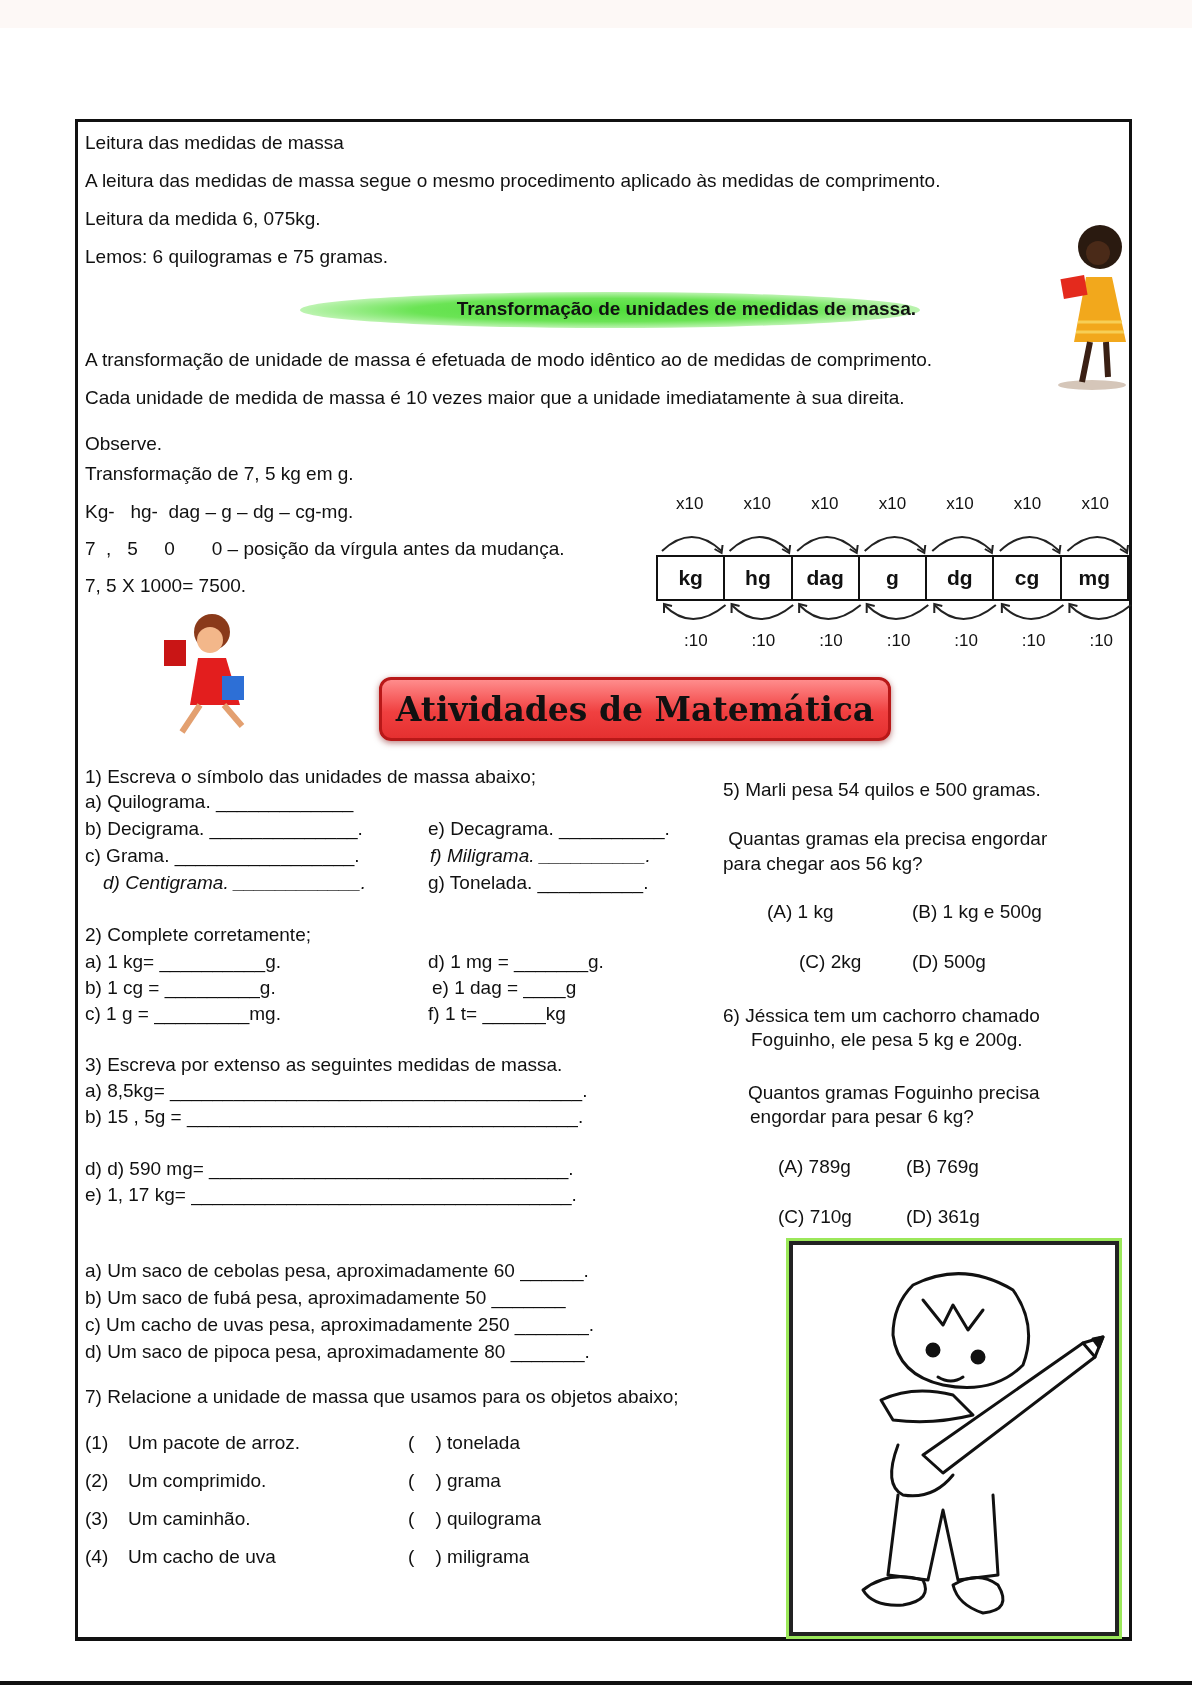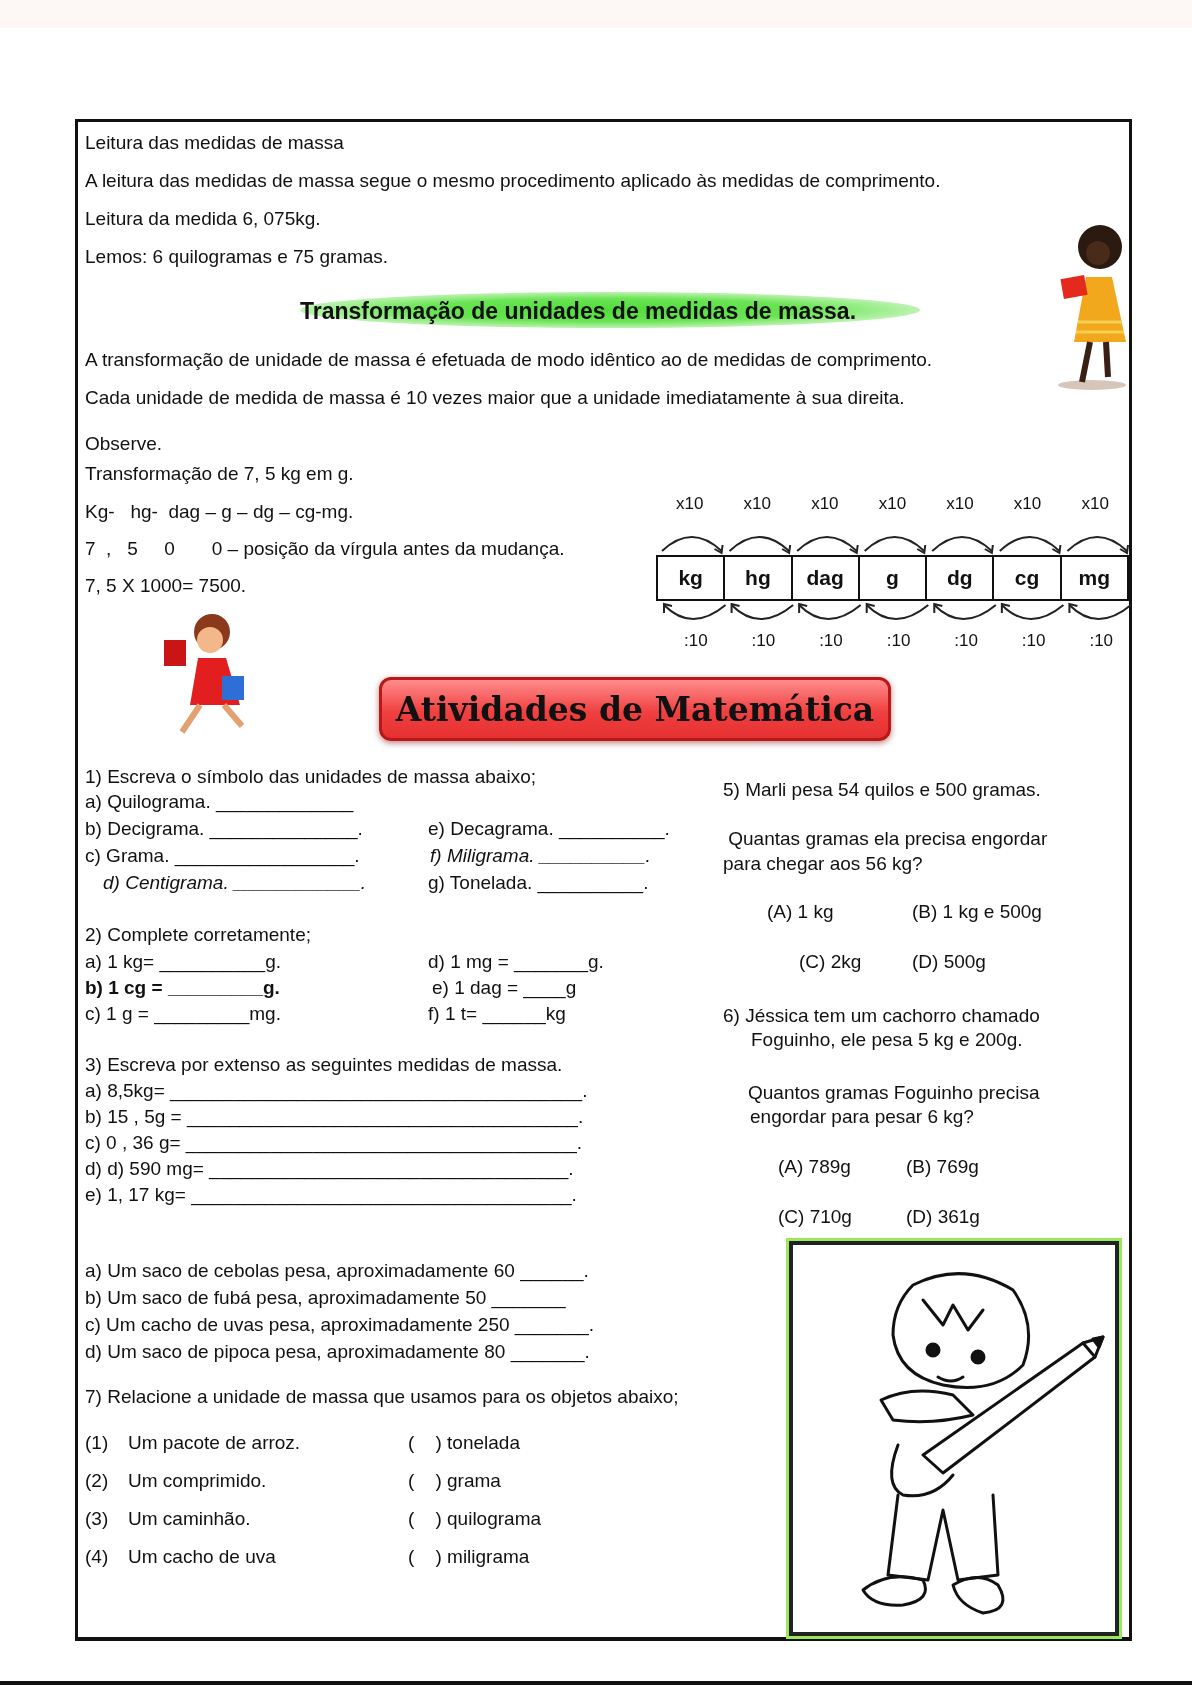--- a/index.html
+++ b/index.html
@@ -6,21 +6,21 @@
   body{width:1192px;height:1685px;background:#fff;position:relative;overflow:hidden;
        font-family:"Liberation Sans", sans-serif;color:#111;}
   .topbar{position:absolute;left:0;top:0;width:1192px;height:28px;background:#fdf8f6;}
   .bottombar{position:absolute;left:0;top:1681px;width:1192px;height:4px;background:#111;}
   .sheet{position:absolute;left:75px;top:119px;width:1057px;height:1522px;
          border:3px solid #111;border-bottom-width:4px;box-sizing:border-box;background:#fff;}
   .t{position:absolute;font-size:19px;white-space:nowrap;line-height:22px;}
   .green-banner{position:absolute;left:222px;top:170px;width:620px;height:36px;
     background:radial-gradient(ellipse at center,#4fdc3a 0%,#6be455 45%,rgba(140,235,120,0.6) 70%,rgba(255,255,255,0) 100%);
     border-radius:50%;}
-  .green-banner span{position:absolute;left:0;right:14px;top:6px;text-align:left;font-weight:bold;font-size:23px;}
+  .green-banner span{position:absolute;left:0;right:4px;top:6px;text-align:right;font-weight:bold;font-size:19px;}
   .units{position:absolute;left:578px;top:433px;width:473px;height:46px;display:flex;border:2px solid #111;box-sizing:border-box;}
   .units div{flex:1;border-right:2px solid #111;display:flex;align-items:center;justify-content:center;
              font-weight:bold;font-size:21px;}
   .units div:last-child{border-right:none;text-align:right;}
   .mlabel{position:absolute;font-size:17px;}
   .title-btn{position:absolute;left:301px;top:555px;width:512px;height:64px;border-radius:12px;
     background:linear-gradient(#ff8c8c,#f04040 55%,#e53030);border:3px solid #b81818;
     box-shadow:0 2px 6px rgba(120,0,0,0.5);box-sizing:border-box;display:flex;align-items:center;justify-content:center;}
   .title-btn span{font-family:"DejaVu Serif", serif;font-weight:bold;font-size:33px;color:#111;}
   .pic-box{position:absolute;left:711px;top:1119px;width:330px;height:395px;border:4px solid #222;
@@ -120,30 +120,29 @@
   <div class="t" style="left:7px;top:669px;">a)  Quilograma. _____________</div>
   <div class="t" style="left:7px;top:696px;">b)  Decigrama. ______________.</div>
   <div class="t" style="left:7px;top:723px;">c)  Grama. _________________.</div>
   <div class="t" style="left:25px;top:750px;font-style:italic;">d)  Centigrama. ____________.</div>
   <div class="t" style="left:350px;top:696px;">e) Decagrama. __________.</div>
   <div class="t" style="left:352px;top:723px;font-style:italic;">f) Miligrama. __________.</div>
   <div class="t" style="left:350px;top:750px;">g) Tonelada. __________.</div>
 
   <div class="t" style="left:7px;top:802px;">2)  Complete corretamente;</div>
   <div class="t" style="left:7px;top:829px;">a)  1 kg= __________g.</div>
-  <div class="t" style="left:7px;top:855px;font-weight:bold;">b)  1 cg = _________g.</div>
+  <div class="t" style="left:7px;top:855px;">b)  1 cg = _________g.</div>
   <div class="t" style="left:7px;top:881px;">c)  1 g = _________mg.</div>
   <div class="t" style="left:350px;top:829px;">d) 1 mg = _______g.</div>
   <div class="t" style="left:354px;top:855px;">e) 1 dag = ____g</div>
   <div class="t" style="left:350px;top:881px;">f) 1 t= ______kg</div>
 
   <div class="t" style="left:7px;top:932px;">3)  Escreva por extenso as seguintes medidas de massa.</div>
   <div class="t" style="left:7px;top:958px;text-align:center;">a)  8,5kg= _______________________________________.</div>
   <div class="t" style="left:7px;top:984px;">b)  15 , 5g = _____________________________________.</div>
-  <div class="t" style="left:7px;top:1010px;">c)  0 , 36 g= _____________________________________.</div>
   <div class="t" style="left:7px;top:1036px;">d)  d) 590 mg= __________________________________.</div>
   <div class="t" style="left:7px;top:1062px;">e)  1, 17 kg= ____________________________________.</div>
 
   <div class="t" style="left:7px;top:1138px;">a)  Um saco de cebolas pesa, aproximadamente 60 ______.</div>
   <div class="t" style="left:7px;top:1165px;">b)  Um saco de fubá pesa, aproximadamente 50 _______</div>
   <div class="t" style="left:7px;top:1192px;">c)  Um cacho de uvas pesa, aproximadamente 250 _______.</div>
   <div class="t" style="left:7px;top:1219px;">d)  Um saco de pipoca pesa, aproximadamente 80 _______.</div>
 
   <div class="t" style="left:7px;top:1264px;">7) Relacione a unidade de massa que usamos para os objetos abaixo;</div>
   <div id="q7-list"></div>

